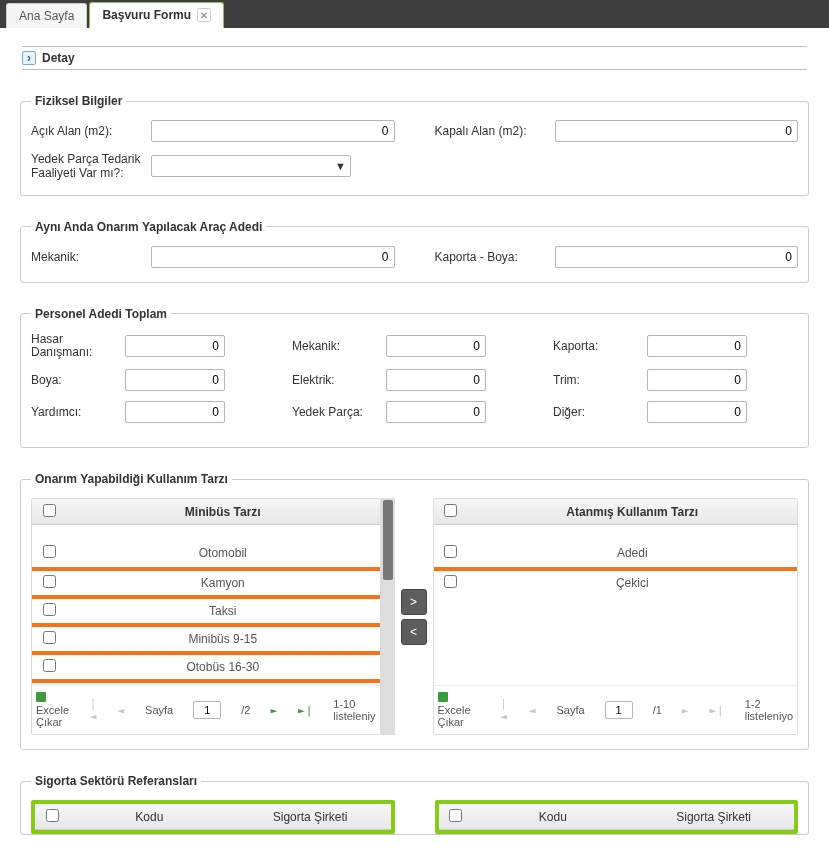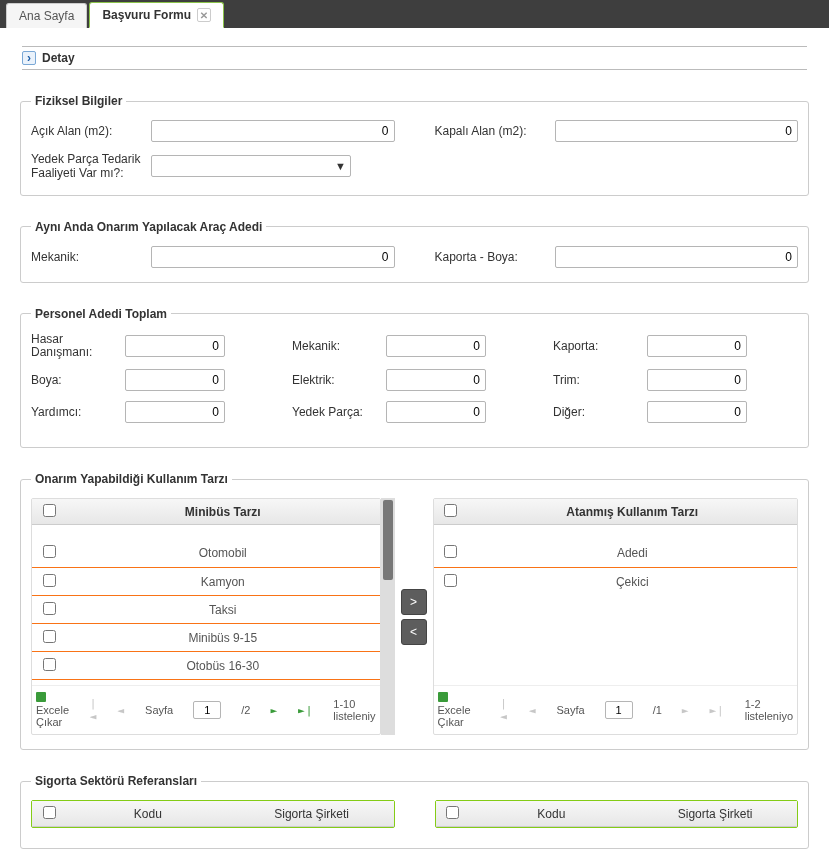--- a/index.html
+++ b/index.html
@@ -23,37 +23,37 @@
   .lbl-wide { width: 110px; }
   input[type=text] { border: 1px solid #b5b5b5; border-radius: 2px; padding: 3px 5px; font-size: 12px; text-align: right; flex: 1; height: 22px; background: #fff; }
   .select { border: 1px solid #b5b5b5; border-radius: 2px; height: 22px; flex: 1; max-width: 200px; background: #fff; display: flex; align-items: center; justify-content: flex-end; padding-right: 4px; }
   .select .arr { font-size: 11px; color: #333; }
   .dual { display: flex; gap: 6px; align-items: flex-start; }
   .listpanel { flex: 1; border: 1px solid #ddd; border-radius: 2px; background: #fff; overflow: hidden; }
   .listhead { background: linear-gradient(#f7f7f7,#e7e7e7); border-bottom: 1px solid #ccc; display: flex; align-items: center; height: 26px; font-weight: bold; font-size: 12px; }
   .listhead .chkcell { width: 34px; text-align: center; }
   .listhead .titlecell { flex: 1; text-align: center; }
   .listbody { max-height: 160px; overflow-y: auto; position: relative; }
-  .listrow { display: flex; align-items: center; border-top: 1px solid #f97316; height: 28px; font-size: 12px; }
+  .listrow { display: flex; align-items: center; border-top: 4px solid #f97316; height: 28px; font-size: 12px; }
   .listrow:first-child { border-top: none; margin-top: 14px; }
   .listrow .chkcell { width: 34px; text-align: center; }
   .listrow .txtcell { flex: 1; text-align: center; color: #555; }
   .leftwrap { position: relative; flex: 1; display: flex; }
   .leftwrap .scrollfake { width: 14px; background: #ddd; display: flex; flex-direction: column; align-items: center; }
   .thumb { background: #777; border-radius: 2px; width: 10px; height: 80px; margin-top: 2px; }
   .movebtns { display: flex; flex-direction: column; gap: 4px; align-self: center; }
   .movebtns button { width: 26px; height: 26px; background: #5d5d5d; color: #fff; border: 1px solid #444; border-radius: 3px; font-size: 12px; cursor: pointer; }
   .pager { display: flex; align-items: center; font-size: 11px; color: #555; padding: 6px 4px; gap: 20px; border-top: 1px solid #eee; }
   .pager .excel-ico { display:inline-block; width:10px; height:10px; background:#3a9b3a; border-radius:1px; margin-right:3px; }
   .pager .pg { border: 1px solid #b5b5b5; width: 28px; text-align: center; height: 18px; font-size: 11px; }
   .pager .nav { color: #c7c7c7; letter-spacing: 1px; font-size: 11px; font-family: monospace;}
   .pager .nav.on { color: #3a9b3a; }
   .pager .info { margin-left: auto; }
   .ref-head { display:flex; }
-  .ref-col { flex:1; border:1px solid #84cc16; border-radius:2px; }
+  .ref-col { flex:1; border:4px solid #84cc16; border-radius:2px; }
   .ref-col .listhead .c1 { width:34px; text-align:center; }
   .ref-col .listhead .c2 { flex:1; text-align:center; font-weight:normal; }
   .ref-col .listhead .c3 { flex:1; text-align:center; font-weight:normal; }
   .small-num { max-width: 100px; }
 </style>
 </head>
 <body>
 
 <div class="topbar">
   <div class="tab">
@@ -237,21 +237,21 @@
           <input class="pg" type="text" value="1" style="">
           <span>/1</span>
           <span class="nav">►</span>
           <span class="nav">►|</span>
           <span class="info">1-2 listeleniyo</span>
         </div>
       </div>
     </div>
   </fieldset>
 
-  <fieldset style="padding-bottom:20px;">
+  <fieldset style="padding-bottom:0;">
     <legend>Sigorta Sektörü Referansları</legend>
     <div class="ref-head" style="gap:40px;">
       <div class="ref-col">
         <div class="listhead">
           <div class="c1"><input type="checkbox" style=""></div>
           <div class="c2">Kodu</div>
           <div class="c3">Sigorta Şirketi</div>
         </div>
       </div>
       <div class="ref-col">

